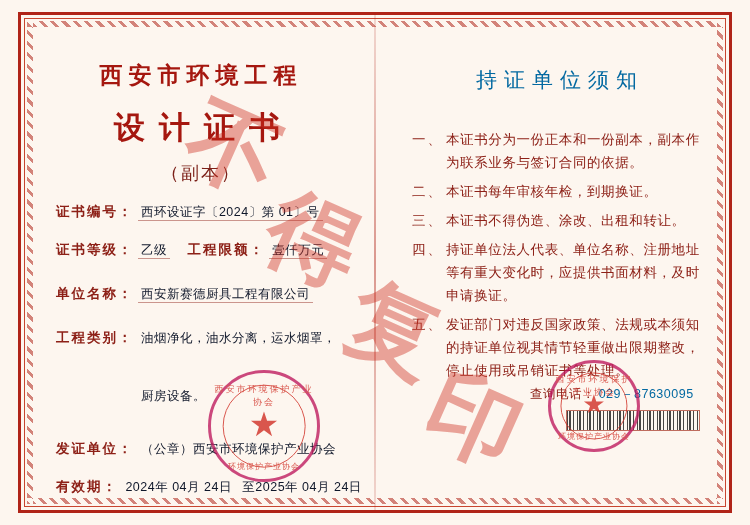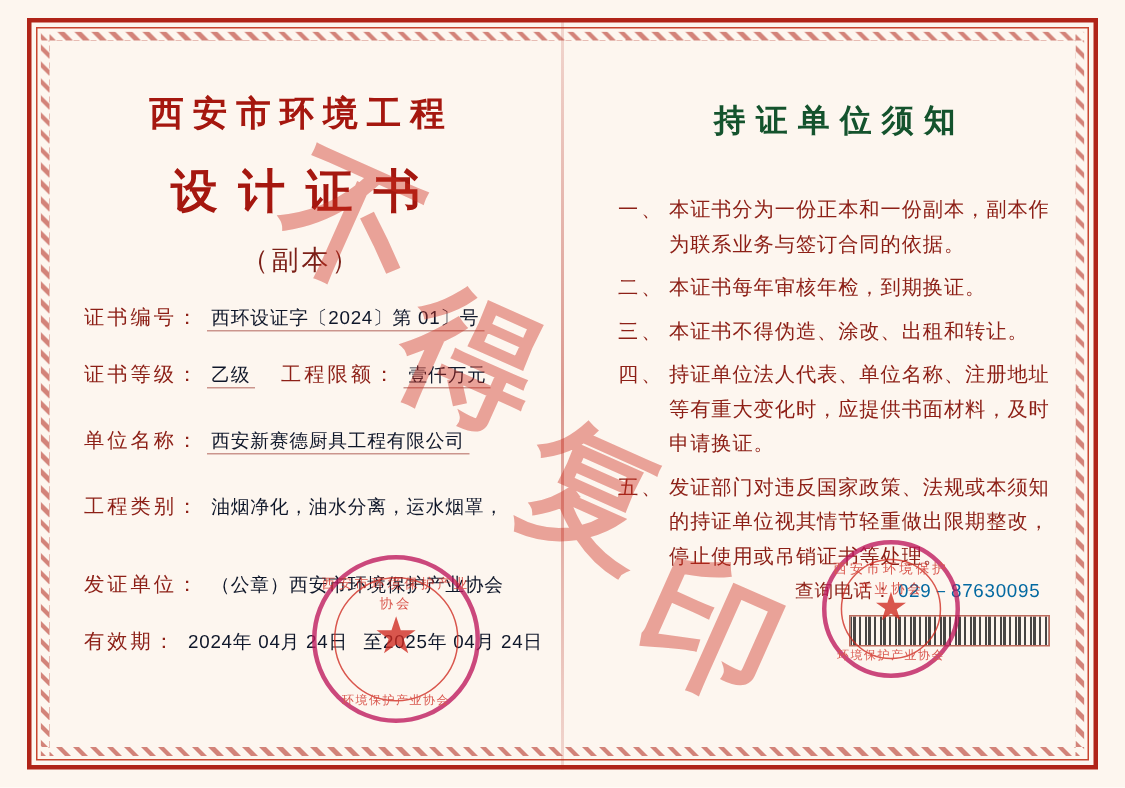--- a/index.html
+++ b/index.html
@@ -100,21 +100,21 @@
     margin: 12px 0 0 0;
   }
   .field {
     color: #8d2017;
     font-size: 13.5px;
     margin: 16px 0 0 4px;
     line-height: 22px;
     letter-spacing: 1px;
     white-space: nowrap;
   }
-  .field .lbl { letter-spacing: 2px; }
+  .field .lbl { letter-spacing: 2px; font-weight: bold; }
   .val {
     color: #0f172a;
     font-family: "Liberation Sans", sans-serif;
     font-size: 12.5px;
     letter-spacing: 0.5px;
     border-bottom: 1px solid rgba(141,32,23,0.45);
     padding: 0 3px 1px 3px;
   }
   .val.nb { border-bottom: none; margin-top: 36px; }
   .field.gap { margin-top: 22px; }
@@ -124,22 +124,22 @@
   }
   .field .wrap2 .line2 {
     display: block;
     margin-left: 0;
   }
   .issuer { margin-top: 30px; }
   .validity { margin-top: 16px; }
 
   
   .title-r {
-    color: #14532d;
-    font-weight: bold;
+    color: #0369a1;
+    font-weight: normal;
     font-size: 21px;
     text-align: center;
     letter-spacing: 7px;
     margin: 28px 0 0 6px;
   }
   .notice-list {
     margin: 34px 0 0 0;
     padding: 0;
     list-style: none;
     color: #8d2017;
@@ -291,20 +291,21 @@
 
     <div class="field gap">
       <span class="lbl">单位名称：</span>
       <span class="val">西安新赛德厨具工程有限公司</span>
     </div>
 
     <div class="field gap">
       <span class="lbl">工程类别：</span>
       <span class="wrap2">
         <span class="val nb">油烟净化，油水分离，运水烟罩，</span>
+        <span class="val nb line2">厨房设备。</span>
       </span>
     </div>
 
     <div class="field issuer">
       <span class="lbl">发证单位：</span>
       <span class="val nb">（公章）西安市环境保护产业协会</span>
     </div>
 
     <div class="field validity">
       <span class="lbl">有效期：</span>

